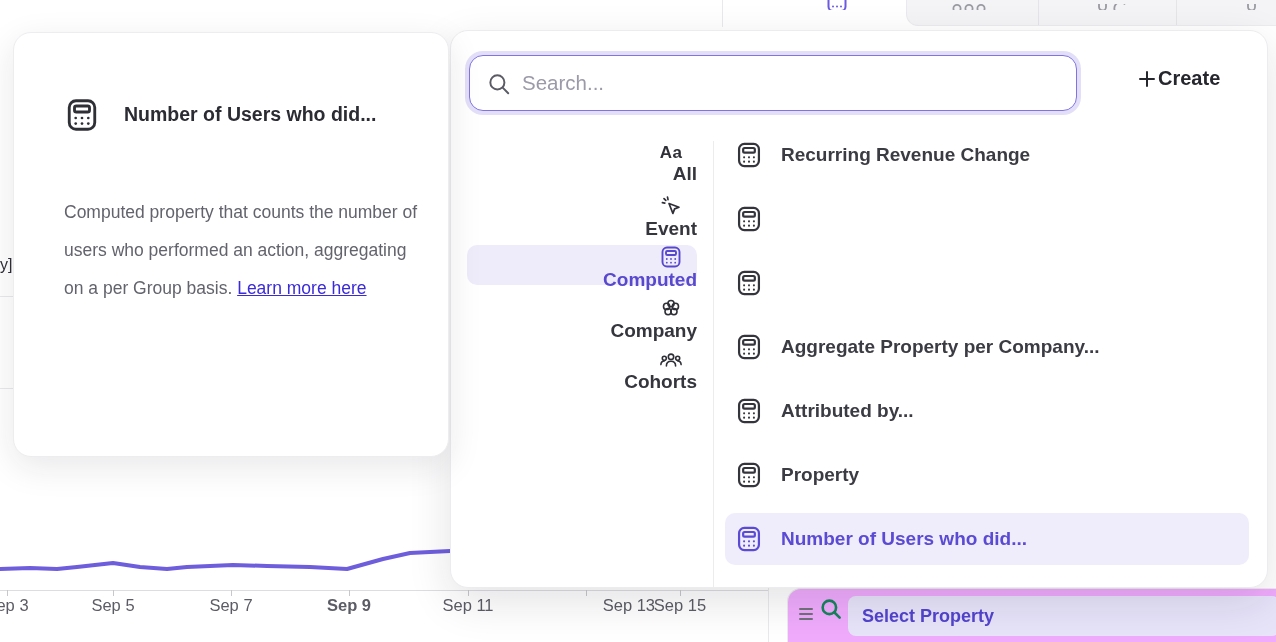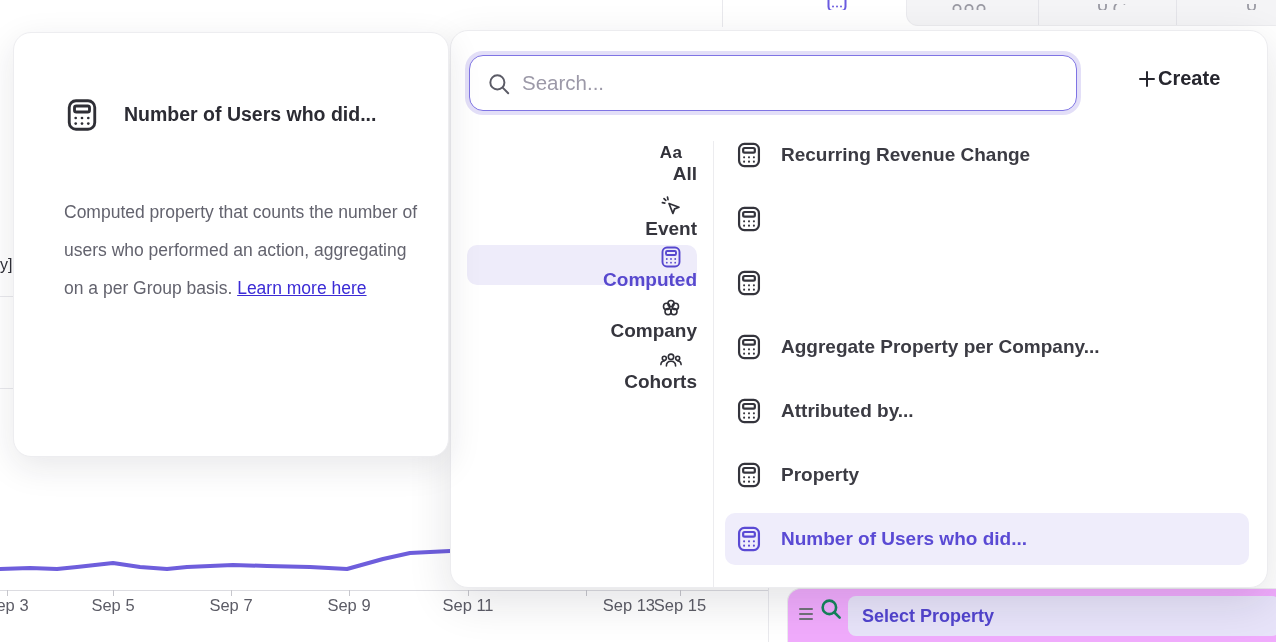--- a/index.html
+++ b/index.html
@@ -120,21 +120,21 @@
   </svg>
   <div class="x-axis"></div>
   <div id="axis-labels">
       <div class="x-tick" style="left: 7px;"></div>
       <span class="x-label" style="left: 7px;">Sep 3</span>
       <div class="x-tick" style="left: 113px;"></div>
       <span class="x-label" style="left: 113px;">Sep 5</span>
       <div class="x-tick" style="left: 231px;"></div>
       <span class="x-label" style="left: 231px;">Sep 7</span>
       <div class="x-tick" style="left: 349px;"></div>
-      <span class="x-label" style="left: 349px;">Sep 9</span>
+      <span class="x-label" style="left: 349px; font-weight: bold;">Sep 9</span>
       <div class="x-tick" style="left: 468px;"></div>
       <span class="x-label" style="left: 468px;">Sep 11</span>
       <div class="x-tick" style="left: 586px;"></div>
       <span class="x-label" style="left: 620px; text-align: right;">Sep 13</span>
       <div class="x-tick" style="left: 680px;"></div>
       <span class="x-label" style="left: 680px;">Sep 15</span>
     </div>
 
   <div class="sel-vdiv"></div>
   <div class="sel-panel">

